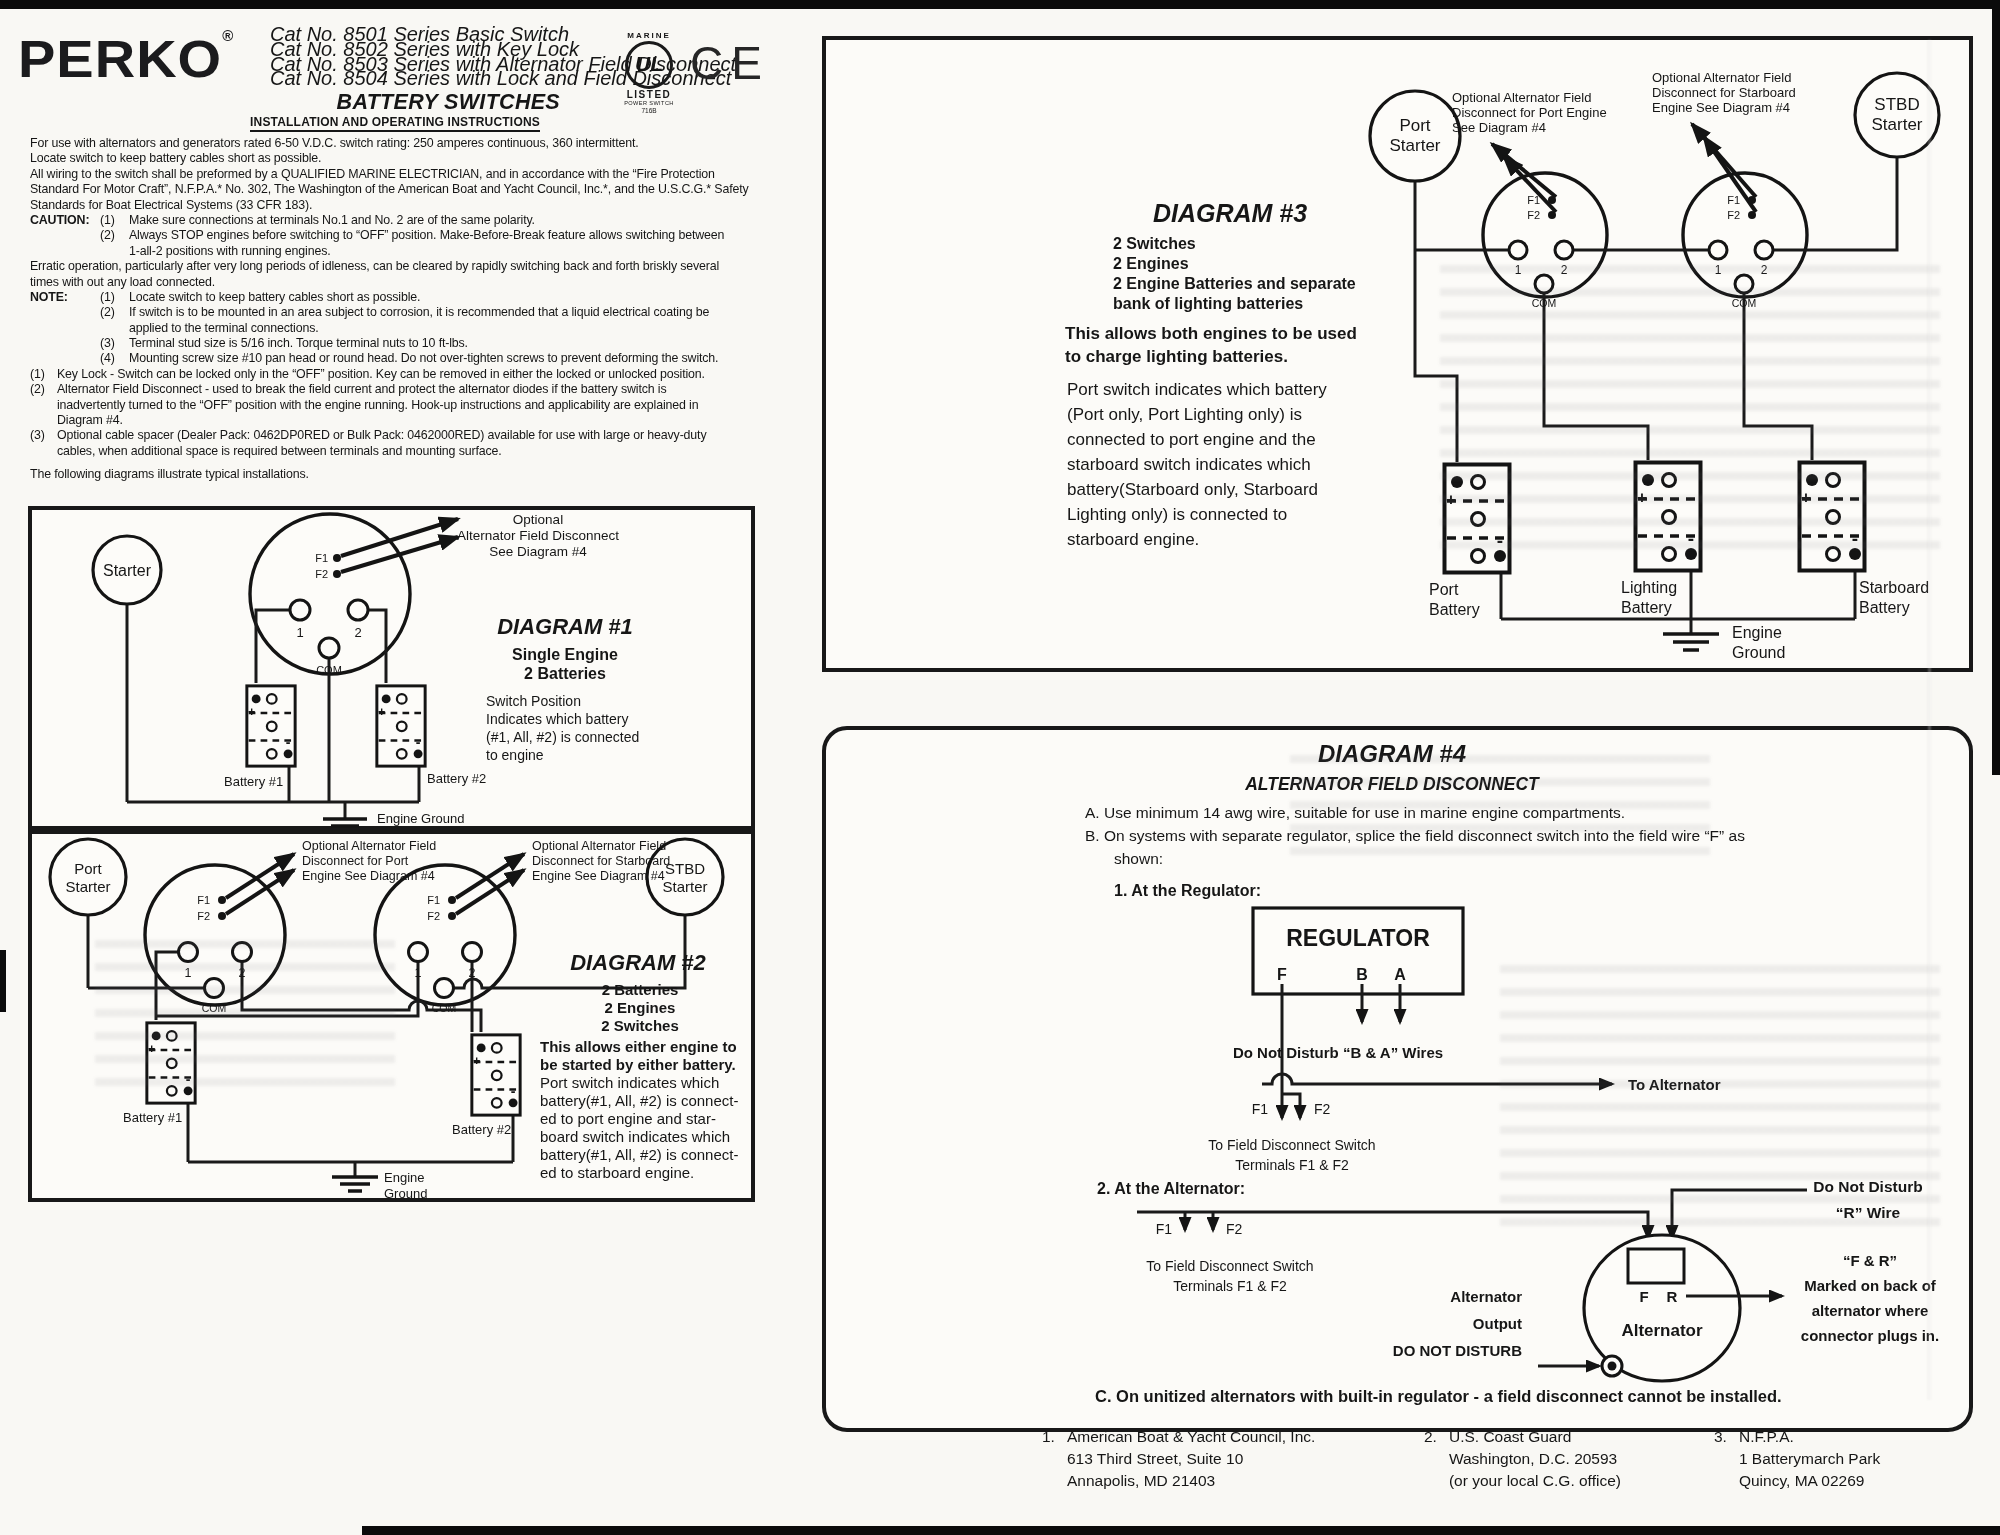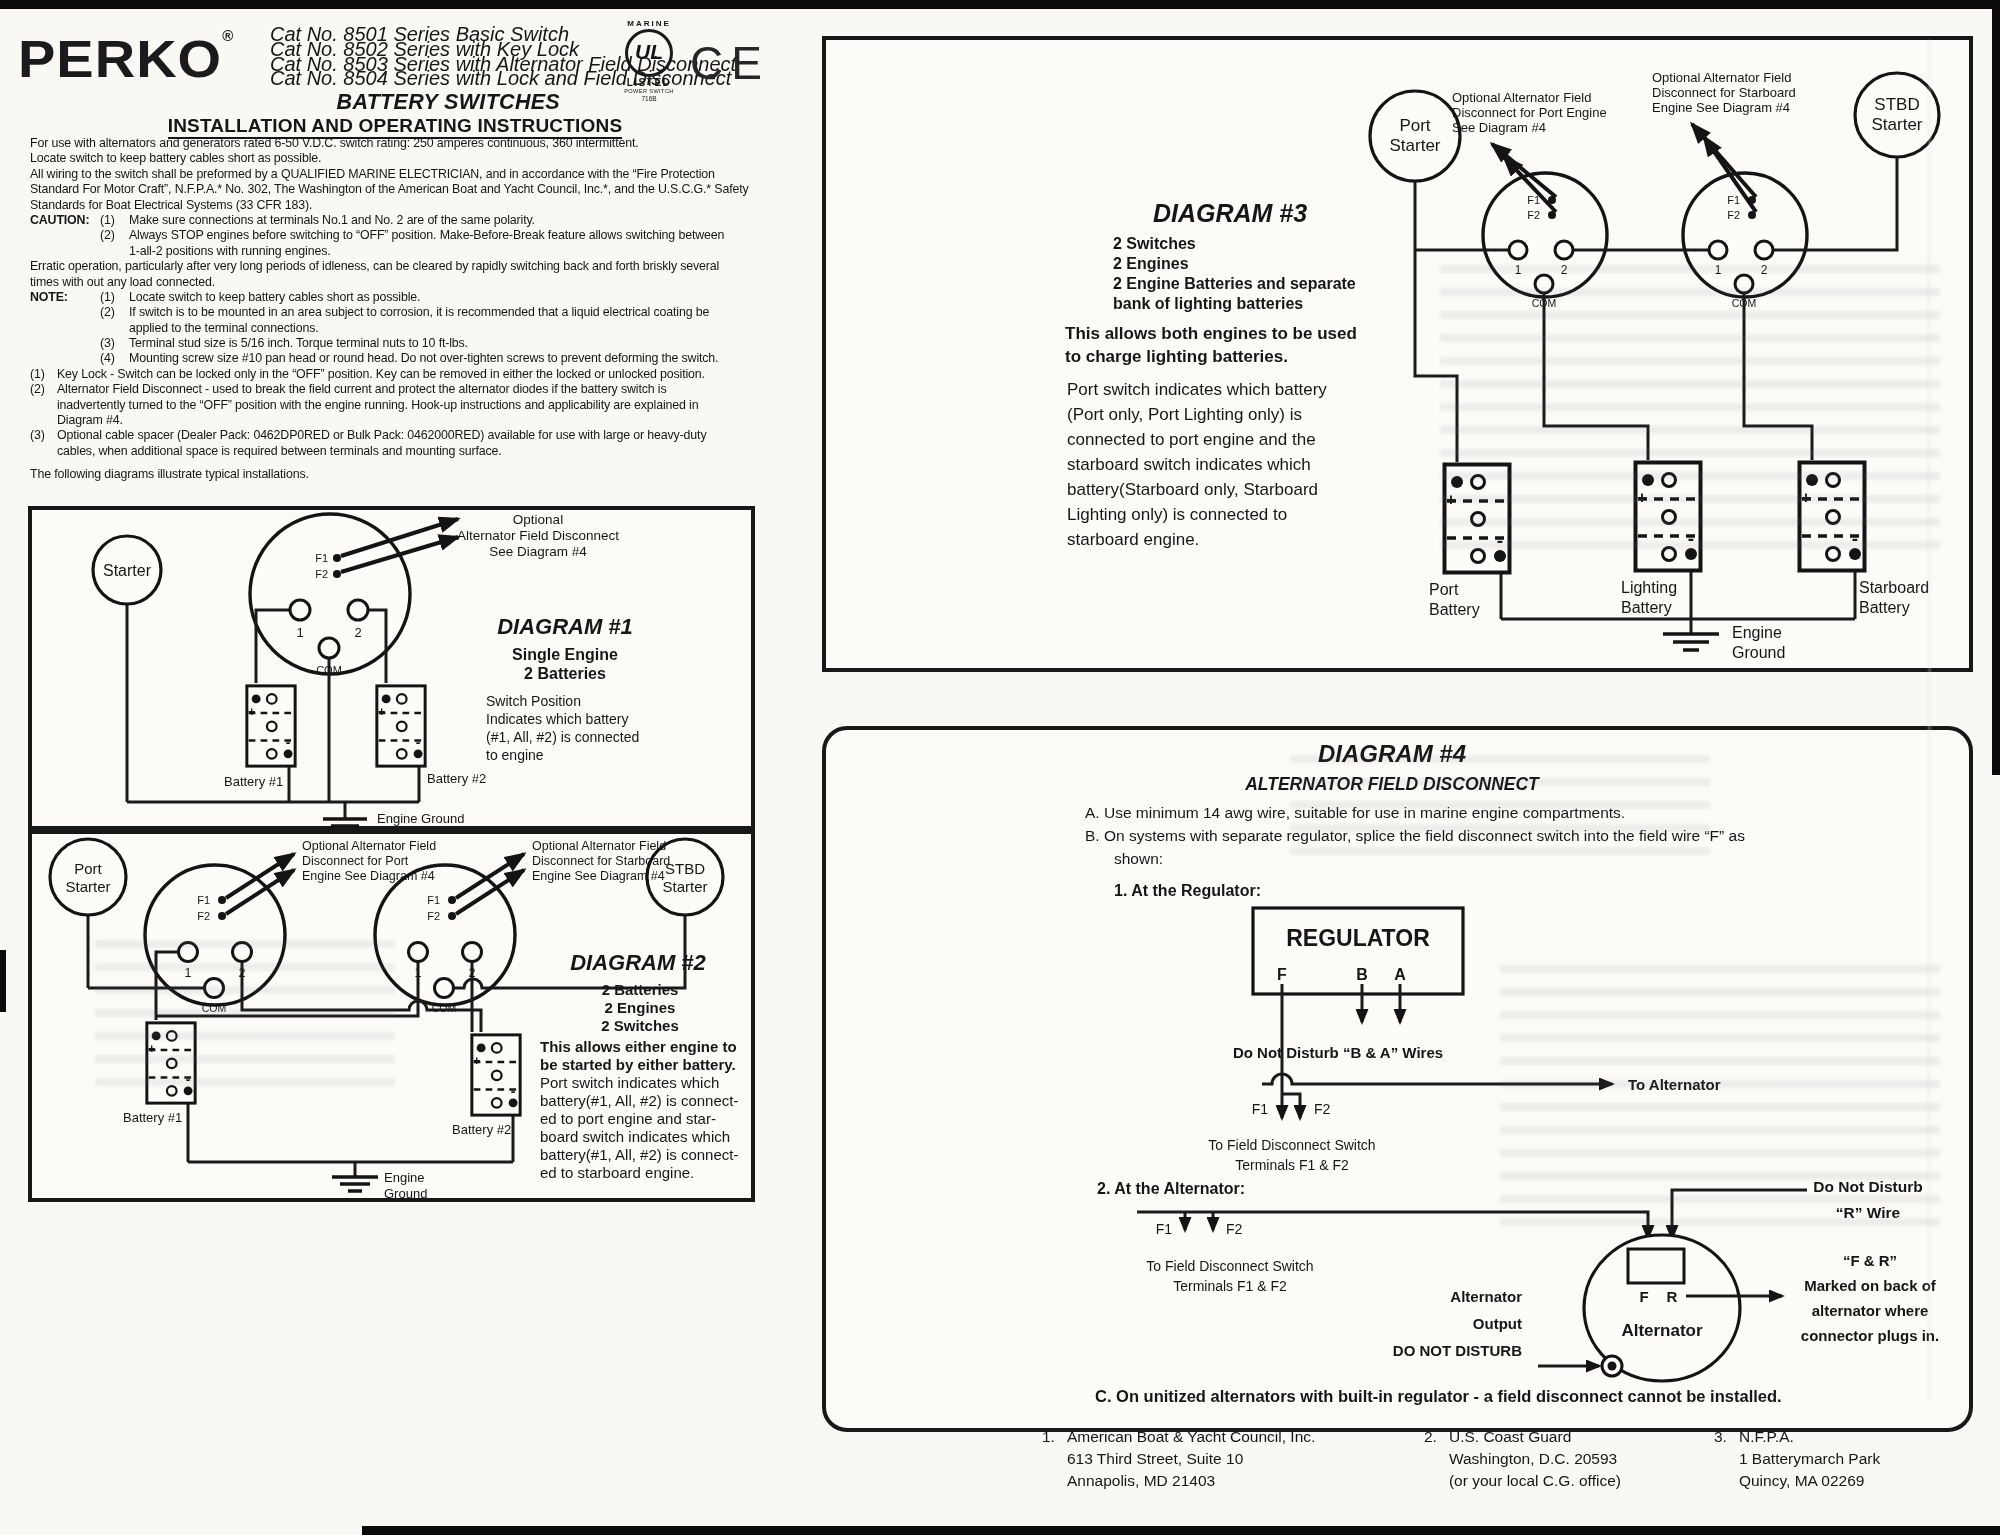--- a/index.html
+++ b/index.html
@@ -16,23 +16,23 @@
           filter:blur(1px);}
   .ghost{pointer-events:none;
          background:repeating-linear-gradient(180deg,transparent 0 15px,rgba(110,110,118,.10) 15px 23px);
          filter:blur(1.6px);}
   
   .brand{left:18px;top:28px;font-size:56px;font-weight:700;letter-spacing:1px;color:#1b1b1d;
          transform:scaleY(.94);transform-origin:top left;}
   .brand sup{font-size:15px;vertical-align:38px;}
   .catlist{left:270px;top:27px;font-size:20px;font-weight:normal;font-style:italic;line-height:14.8px;white-space:nowrap;}
   .ttl{left:230px;top:90px;width:330px;text-align:right;font-size:21.5px;font-weight:bold;font-style:italic;letter-spacing:.3px;}
-  .sttl{left:130px;top:115px;width:530px;text-align:center;font-size:19px;font-weight:bold;}
+  .sttl{left:130px;top:115px;width:530px;text-align:center;font-size:12px;font-weight:bold;}
   .sttl span{border-bottom:2.5px solid #161616;padding-bottom:1px;letter-spacing:.2px;}
-  .ulmark{left:612px;top:20px;width:74px;text-align:center;line-height:1;}
+  .ulmark{left:612px;top:32px;width:74px;text-align:center;line-height:1;}
   .ul-marine{font-size:8px;letter-spacing:2px;font-weight:bold;}
   .ul-circle{width:42px;height:42px;margin:1px auto;border:3px solid #1a1a1a;border-radius:50%;
              font-size:21px;font-weight:bold;font-style:italic;line-height:40px;}
   .ul-listed{font-size:10px;font-weight:bold;letter-spacing:1.5px;}
   .ul-power{font-size:5.6px;letter-spacing:.4px;margin-top:1px;}
   .ul-code{font-size:6.5px;margin-top:1px;}
   .cemark{left:690px;top:36px;font-size:46px;font-weight:400;letter-spacing:8px;color:#262626;}
   
   .body-text{left:30px;top:136px;width:728px;font-size:12.4px;letter-spacing:-.15px;}
   .bl{height:15.4px;line-height:15.4px;white-space:nowrap;}

